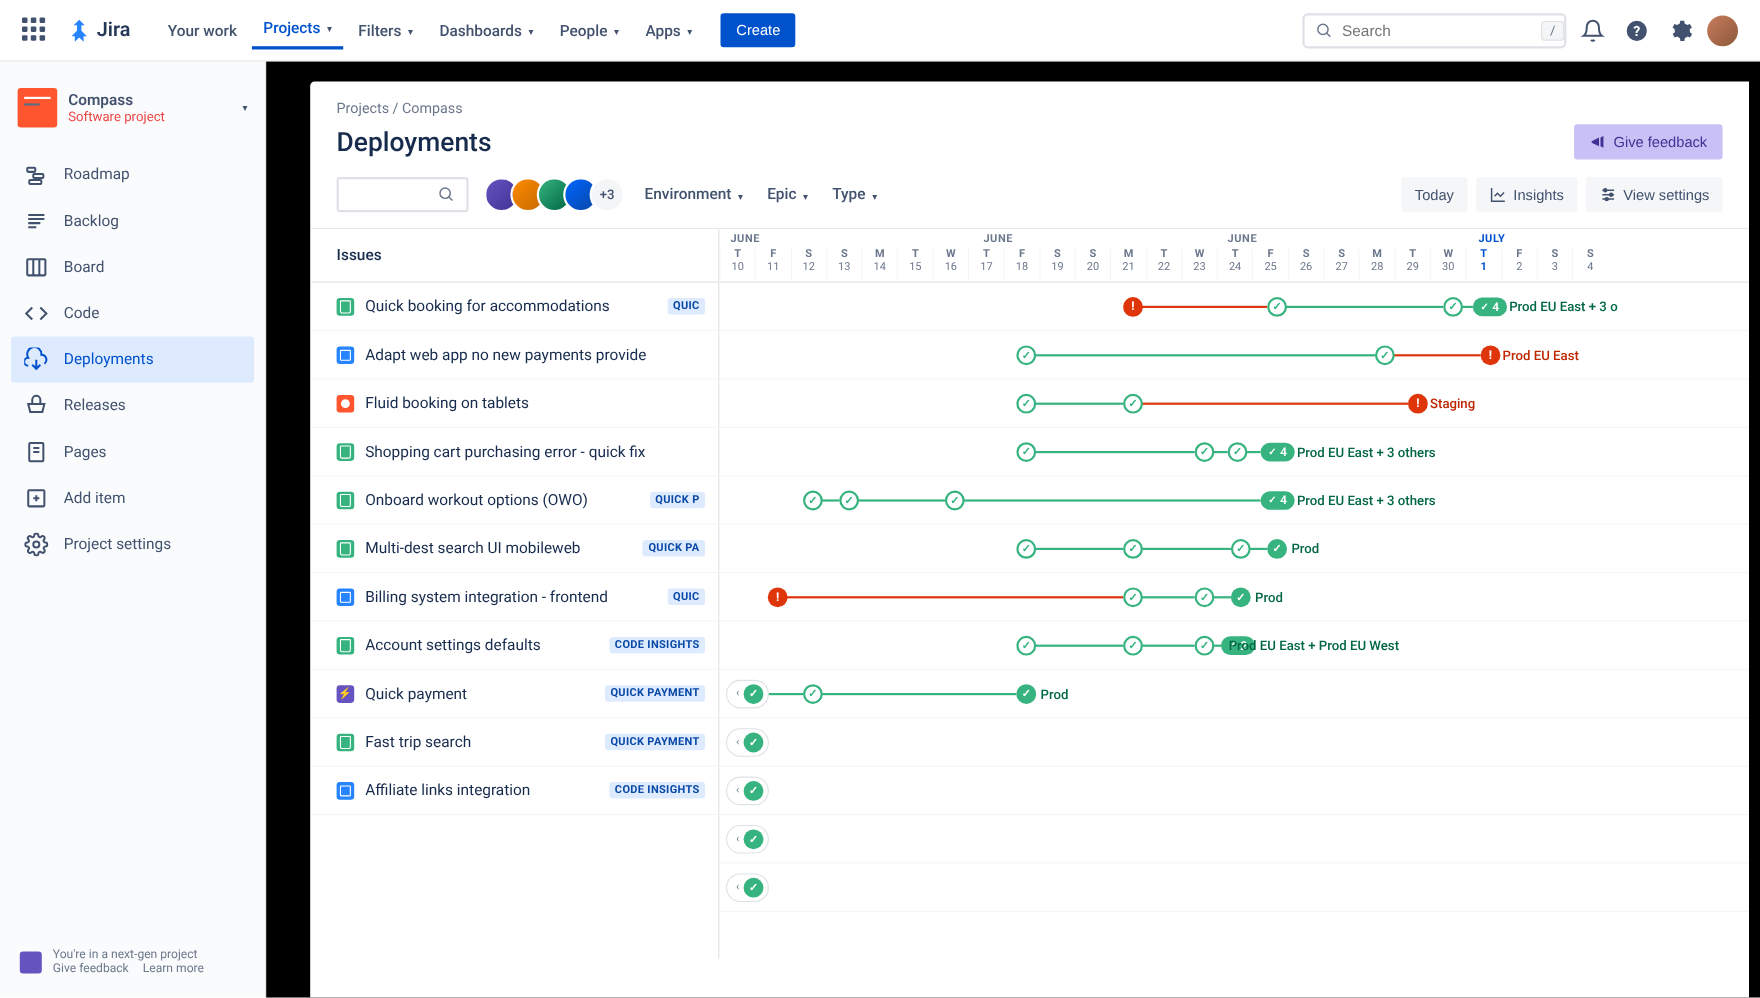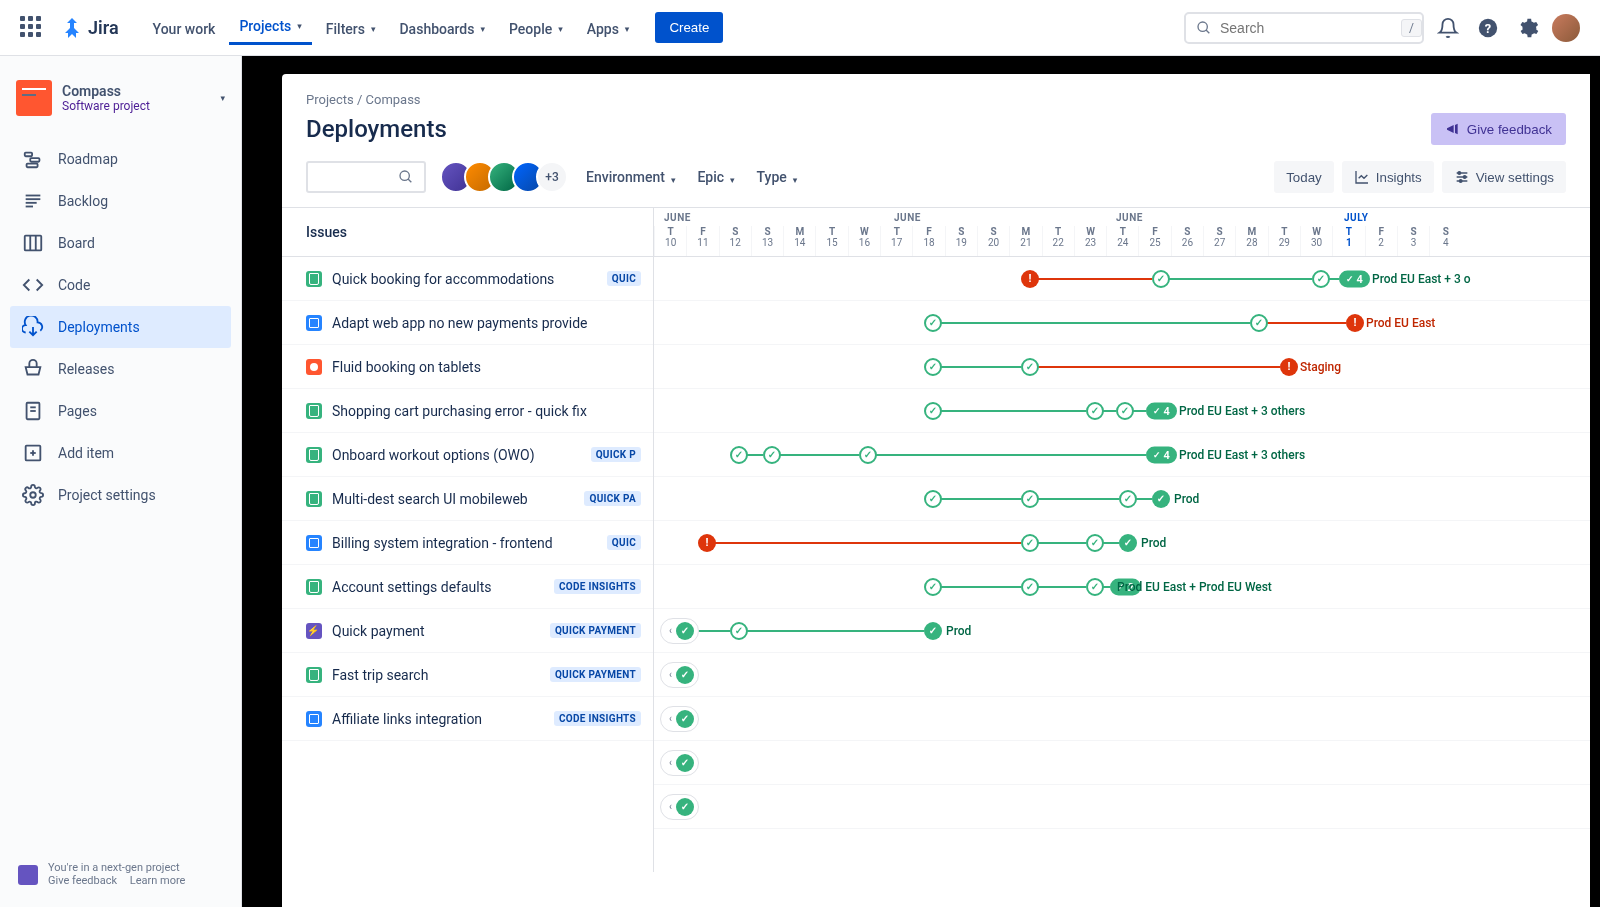--- a/index.html
+++ b/index.html
@@ -23,21 +23,21 @@
 .top-icon{width:32px;height:32px;display:flex;align-items:center;justify-content:center;cursor:pointer;border-radius:50%;color:#42526E}
 .avatar{width:28px;height:28px;border-radius:50%;background:linear-gradient(135deg,#c97b5e,#8b5a3a);cursor:pointer}
 .main{display:flex;height:calc(100% - 56px)}
 .sidebar{width:242px;background:#fafbfc;border-right:1px solid #dfe1e6;padding:20px 10px;position:relative}
 .project-header{display:flex;align-items:center;gap:10px;padding:4px 6px;cursor:pointer}
 .project-icon{width:36px;height:36px;background:#FF5630;border-radius:3px;display:flex;align-items:center;justify-content:center;position:relative}
 .project-icon::before{content:"";position:absolute;top:8px;left:6px;right:6px;height:2px;background:#fff}
 .project-icon::after{content:"";position:absolute;top:14px;left:6px;width:14px;height:2px;background:#5E6C84}
 .project-info{flex:1}
 .project-name{font-weight:600;font-size:14px;color:#42526E}
-.project-type{font-size:12px;color:#4c1d95}
+.project-type{font-size:12px;color:#ef4444}
 .sidebar-nav{margin-top:18px}
 .sidebar-item{display:flex;align-items:center;gap:14px;padding:10px 12px;cursor:pointer;color:#42526E;border-radius:3px;font-size:14px;font-weight:400}
 .sidebar-item.active{background:#deebff;color:#0052CC}
 .sidebar-item svg{width:22px;height:22px;flex-shrink:0}
 .sidebar-footer{position:absolute;bottom:20px;left:10px;right:10px;font-size:11px;color:#6B778C;display:flex;gap:10px;align-items:flex-start;padding:0 8px}
 .sidebar-footer .foot-icon{width:20px;height:20px;background:#6554C0;border-radius:3px;flex-shrink:0;margin-top:4px}
 .foot-links a{color:#6B778C;text-decoration:none;margin-right:10px}
 .content{flex:1;background:#000;overflow:hidden;position:relative}
 .content-inner{background:#fff;margin:18px 10px 0 40px;border-radius:4px 0 0 0;padding:18px 0 0 0;height:calc(100% - 18px);overflow:hidden}
 .breadcrumb{padding:0 24px;font-size:13px;color:#6B778C}

